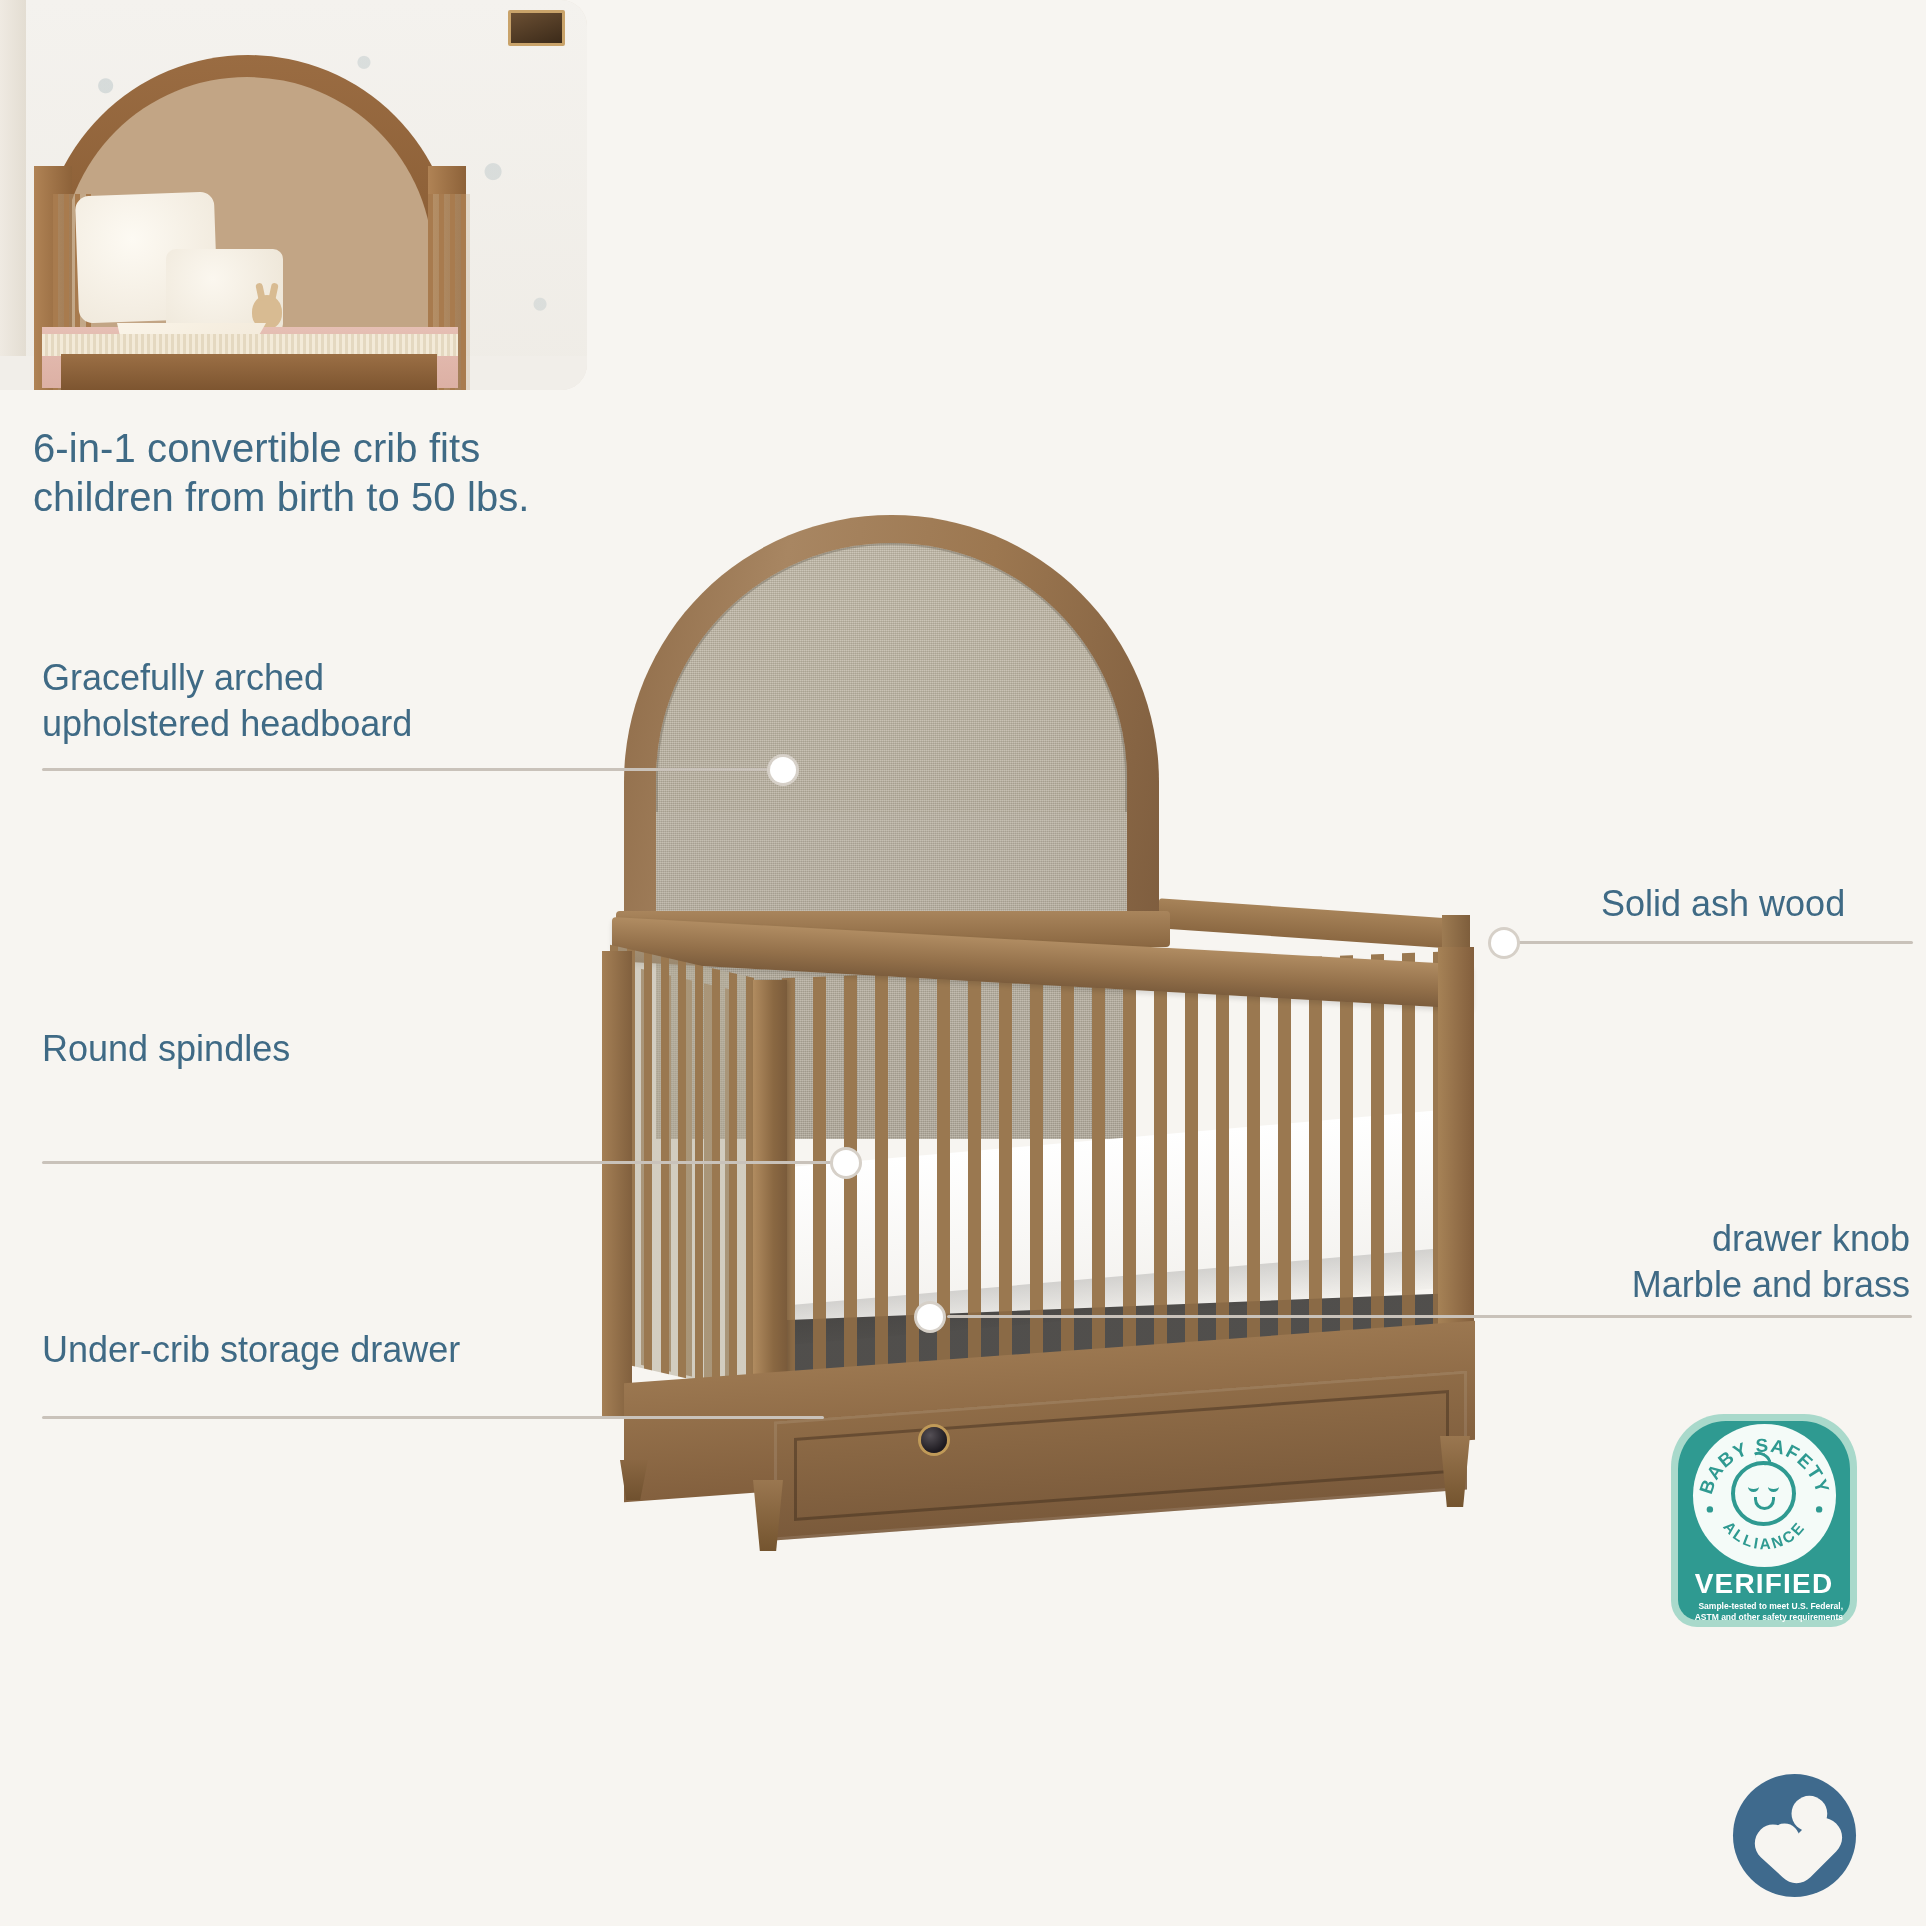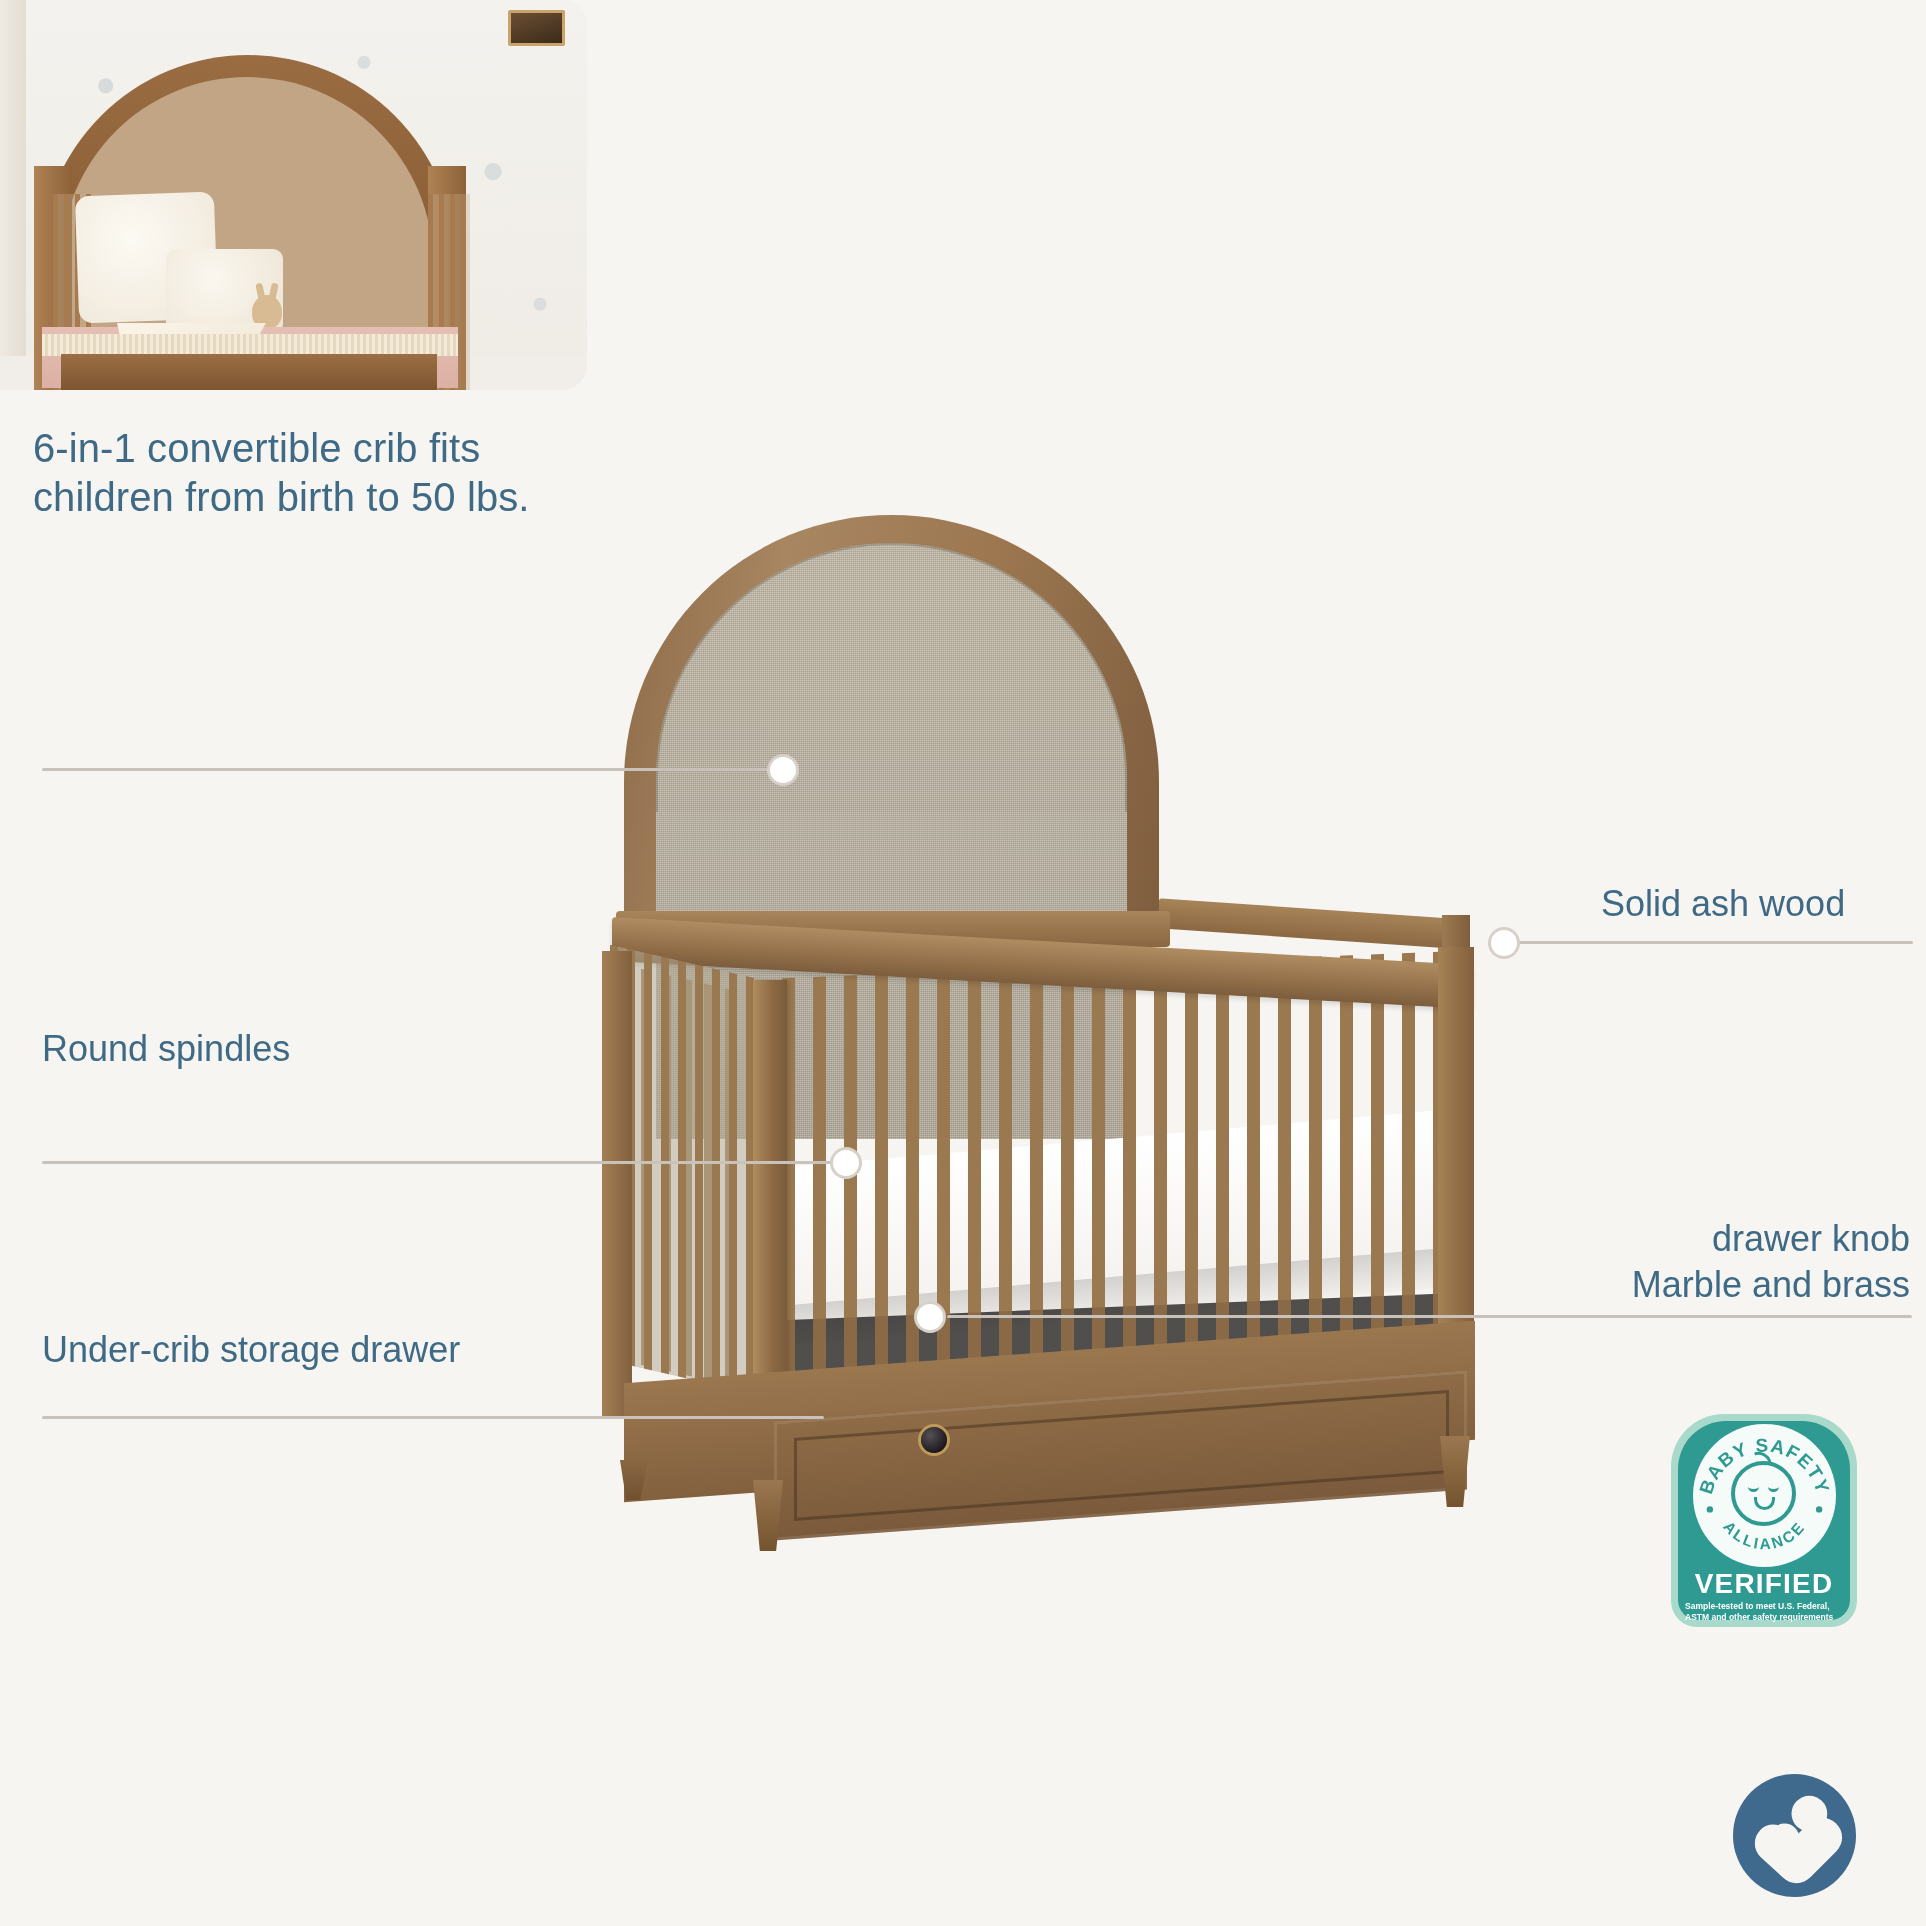--- a/index.html
+++ b/index.html
@@ -272,21 +272,21 @@
   .badge-face .mouth { position:absolute; left:19px; top:32px; width:21px; height:13px;
     border-bottom:3px solid #2f9a91; border-left:3px solid #2f9a91; border-right:3px solid #2f9a91;
     border-radius:0 0 14px 14px; }
   .badge-curl { position:absolute; left:85px; top:36px; width:14px; height:16px;
     border:3px solid #2f9a91; border-bottom:none; border-left:none; border-radius:0 14px 0 0; transform:rotate(-18deg); }
   .badge-verified {
     position:absolute; left:0; right:0; top:154px; text-align:center;
     color:#ffffff; font-size:28px; font-weight:bold; letter-spacing:1.2px;
   }
   .badge-fine {
-    position:absolute; left:14px; right:14px; top:187px; text-align:left;
+    position:absolute; left:14px; right:14px; top:187px; text-align:right;
     color:#ffffff; font-size:8.5px; font-weight:bold; line-height:1.35;
   }
 
   
   .brand-logo {
     position:absolute; left:1731px; top:1772px; width:127px; height:127px;
   }
 </style>
 </head>
 <body>
@@ -335,20 +335,24 @@
     <div class="post-right-front"></div>
     <div class="base-front"></div>
     <div class="drawer"></div>
     <div class="drawer-inset"></div>
     <div class="knob"></div>
     <div class="foot-left"></div>
     <div class="foot-mid"></div>
     <div class="foot-right"></div>
   </div>
 
+  <div class="callout-label" style="left:42px; top:655px; width:515px;">
+    <div>Gracefully arched</div>
+    <div> upholstered headboard</div>
+  </div>
   <div class="callout-line" style="left:42px; top:768px; width:741px;"></div>
   <div class="callout-dot" style="left:770px; top:757px;"></div>
 
   <div class="callout-label" style="left:42px; top:1026px; width:515px;">Round spindles</div>
   <div class="callout-line" style="left:42px; top:1161px; width:802px;"></div>
   <div class="callout-dot" style="left:833px; top:1150px;"></div>
 
   <div class="callout-label" style="left:42px; top:1327px; width:554px;">Under-crib storage drawer</div>
   <div class="callout-line" style="left:42px; top:1416px; width:782px;"></div>
 

